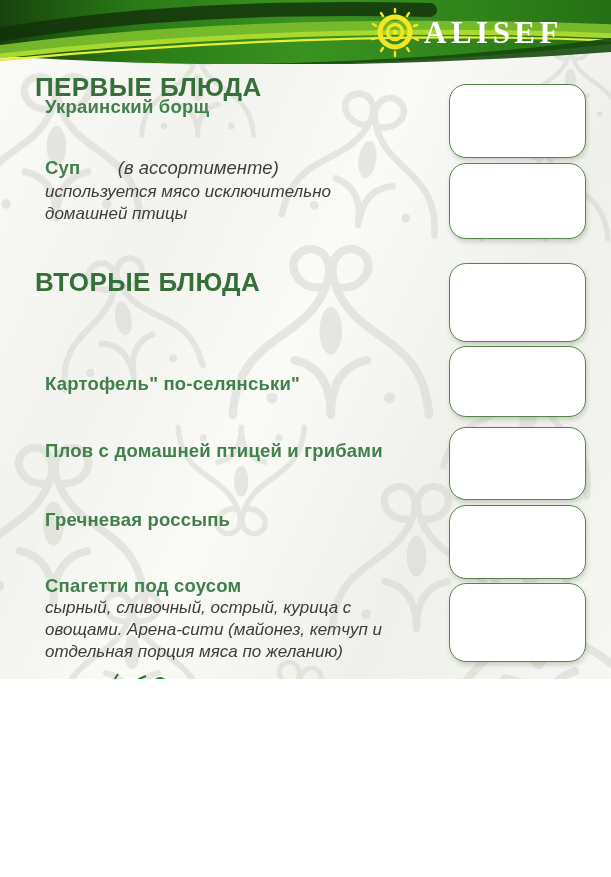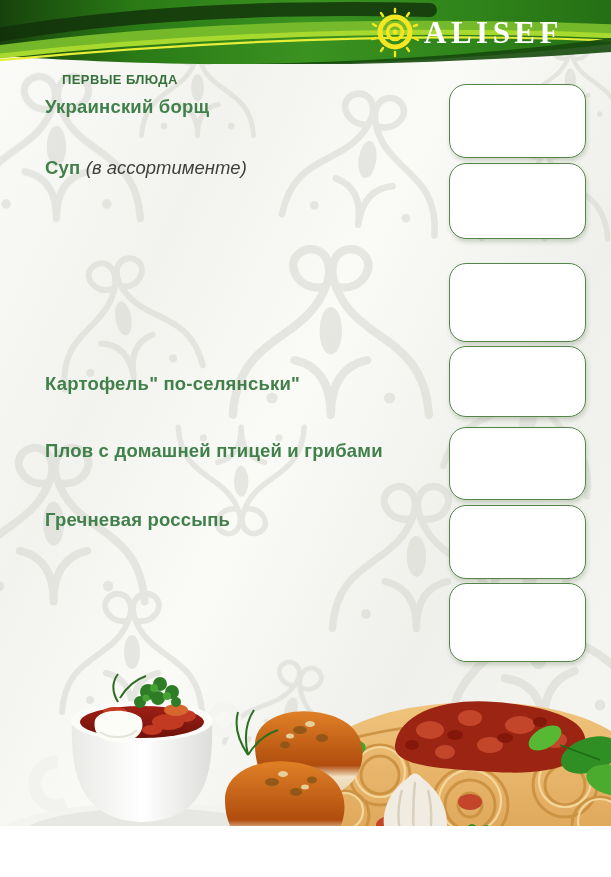--- a/index.html
+++ b/index.html
@@ -1,26 +1,26 @@
 <!DOCTYPE html>
 <html><head>
 <meta charset="utf-8">
 <style>
   html,body{margin:0;padding:0;}
   body{font-family:"Liberation Sans", sans-serif;}
   .page{
-    position:relative;width:611px;height:826px;overflow:hidden;
+    position:relative;width:611px;height:679px;overflow:hidden;
     background:linear-gradient(115deg,#fbfbf9 0%,#f2f2ee 28%,#fafaf7 48%,#efefeb 72%,#f6f6f3 100%);
   }
   .damask{position:absolute;inset:0;z-index:1;pointer-events:none;}
   .header-banner{position:absolute;top:0;left:0;width:611px;height:64px;z-index:4;}
   .menu-layer{position:absolute;inset:0;z-index:3;}
-  .section-title{position:absolute;left:62px;font-size:13px;font-weight:700;color:#35703b;letter-spacing:.4px;}
+  .section-title{position:absolute;left:35px;font-size:26px;font-weight:700;color:#35703b;letter-spacing:.4px;}
   .dish{position:absolute;left:45px;font-size:18.5px;font-weight:700;color:#41804a;letter-spacing:.2px;}
-  .dish .note{font-weight:400;font-style:italic;color:#3e3e3c;letter-spacing:0;}
+  .dish .note{font-weight:400;font-style:italic;color:#3e3e3c;letter-spacing:0;margin-left:32px;}
   .desc{position:absolute;left:45px;font-size:17px;font-style:italic;color:#3d3d3b;line-height:22px;}
   .price-box{
     position:absolute;left:449px;width:135px;background:#fff;
     border:1.5px solid #55854a;border-radius:17px;
     box-shadow:1px 3px 4px rgba(60,90,40,.22);
   }
   .pb1{top:84px;height:72px;} .pb2{top:163px;height:74px;}
   .pb3{top:263px;height:77px;} .pb4{top:346px;height:69px;}
   .pb5{top:427px;height:71px;} .pb6{top:505px;height:72px;}
   .pb7{top:583px;height:77px;}
@@ -101,24 +101,28 @@
     <text x="424" y="43" font-family="Liberation Serif, serif" font-size="31" font-weight="bold" letter-spacing="4.5" fill="#ffffff">ALISEF</text>
   </svg>
 
   <div class="menu-layer">
     <div class="section-title" style="top:72px">ПЕРВЫЕ БЛЮДА</div>
     <div class="dish" style="top:96px">Украинский борщ</div>
     <div class="dish" style="top:157px">
       <span>Суп</span>
       <span class="note">(в ассортименте)</span>
     </div>
-
+    <div class="desc" style="top:181px;width:335px">используется мясо исключительно домашней птицы</div>
+
+    <div class="section-title" style="top:267px">ВТОРЫЕ БЛЮДА</div>
     <div class="dish" style="top:373px">Картофель" по-селянськи"</div>
     <div class="dish" style="top:509px">Гречневая россыпь</div>
     <div class="dish" style="top:440px">Плов с домашней птицей и грибами</div>
+    <div class="dish" style="top:575px">Спагетти под соусом</div>
+    <div class="desc" style="top:597px;width:350px">сырный, сливочный, острый, курица с овощами. Арена-сити (майонез, кетчуп и отдельная порция мяса по желанию)</div>
 
     <div class="price-box pb1"></div>
     <div class="price-box pb2"></div>
     <div class="price-box pb3"></div>
     <div class="price-box pb4"></div>
     <div class="price-box pb5"></div>
     <div class="price-box pb6"></div>
     <div class="price-box pb7"></div>
   </div>
 

